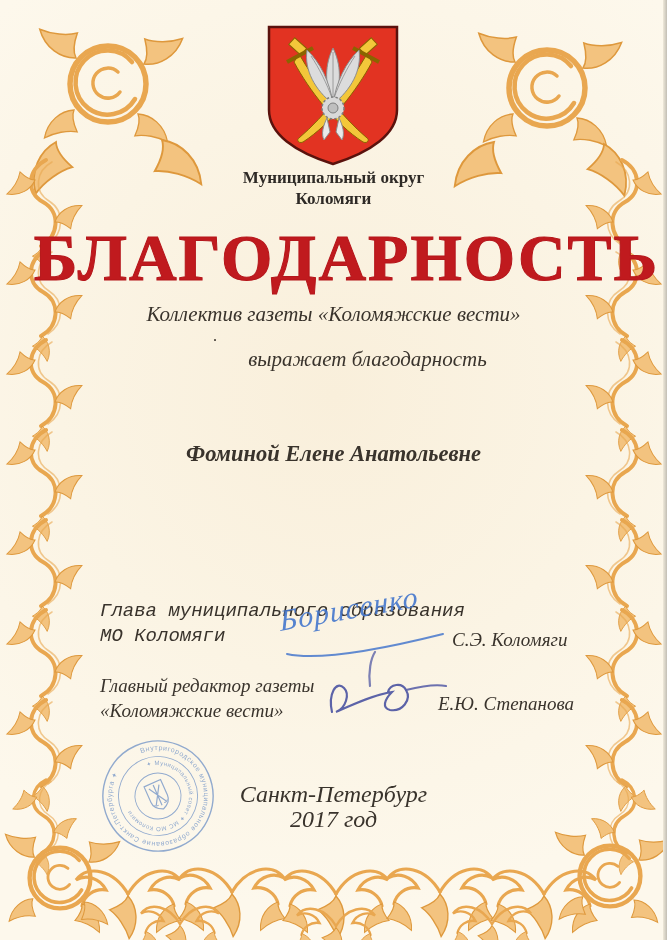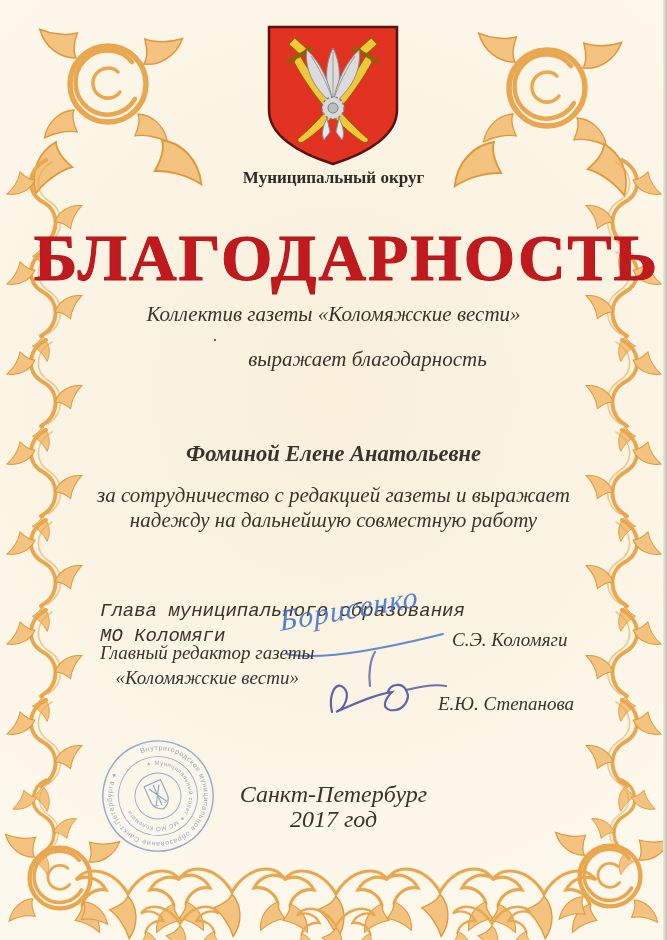--- a/index.html
+++ b/index.html
@@ -26,21 +26,21 @@
     letter-spacing:2px;margin-left:13px;-webkit-text-stroke:1px #b5161b;
   }
   .intro1{top:302px;font-size:21px;font-style:italic;}
   .intro-dot{top:327px;left:205px;width:20px;font-size:16px;text-align:center;}
   .intro2{top:347px;font-size:21px;font-style:italic;padding-left:34px;}
   .recipient{top:411px;font-size:22.5px;font-weight:bold;font-style:italic;margin-top:30px;}
   .reason{top:483px;font-size:21px;font-style:italic;line-height:25px;}
   
   .role{font-size:19px;font-style:italic;line-height:25px;left:100px;text-align:left;}
   .role1{top:599px;font-family:Liberation Mono, monospace;}
-  .role2{top:640px;text-align:center;}
+  .role2{top:673px;}
   .sig-name{font-size:19px;font-style:italic;}
   .name1{left:452px;top:629px;}
   .name2{left:438px;top:693px;}
   .handwriting{
     left:281px;top:604px;
     font-size:30px;font-style:italic;
     color:#4577cd;
     transform:rotate(-10deg) skewX(-6deg);
     transform-origin:left bottom;
     letter-spacing:1px;opacity:.9;
@@ -141,34 +141,31 @@
       <path d="M70,30 V78 M48,34 C56,46 64,62 69,76 M92,34 C84,46 76,62 71,76" fill="none" stroke-width="0.8"></path>
     </g>
 
     <circle cx="70" cy="86" r="11" fill="#d9d9d9" stroke="#7e7e7e" stroke-width="1.5" stroke-dasharray="2.5 2"></circle>
     <circle cx="70" cy="86" r="5" fill="#bfbfbf" stroke="#7e7e7e" stroke-width="1"></circle>
     <path d="M64,96 C60,104 58,112 61,118 L67,110 Z M76,96 C80,104 82,112 79,118 L73,110 Z" fill="#e9e9e9" stroke="#8c8c8c" stroke-width="1"></path>
   </svg>
 
   <div class="abs center org">
     <div>Муниципальный округ</div>
+    <div>Коломяги</div>
   </div>
 
   <div class="abs center title">БЛАГОДАРНОСТЬ</div>
 
   <div class="abs center intro1">Коллектив газеты «Коломяжские вести»</div>
   <div class="abs intro-dot">.</div>
   <div class="abs center intro2">выражает благодарность</div>
 
   <div class="abs center recipient">Фоминой Елене Анатольевне</div>
 
-  <div class="abs center reason">
-    <div>за сотрудничество с редакцией газеты и выражает</div>
-    <div>надежду на дальнейшую совместную работу</div>
-  </div>
 
   <div class="abs role role1">
     <div>Глава муниципального образования</div>
     <div>МО Коломяги</div>
   </div>
   <div class="abs handwriting">Борисенко</div>
   <svg class="sig1-flourish" width="170" height="30" viewBox="0 0 170 30" aria-hidden="true">
     <path d="M4,22 C40,30 120,12 160,2" fill="none" stroke="#4577cd" stroke-width="2" stroke-linecap="round" opacity="0.85"></path>
   </svg>
   <div class="abs sig-name name1">С.Э. Коломяги</div>

